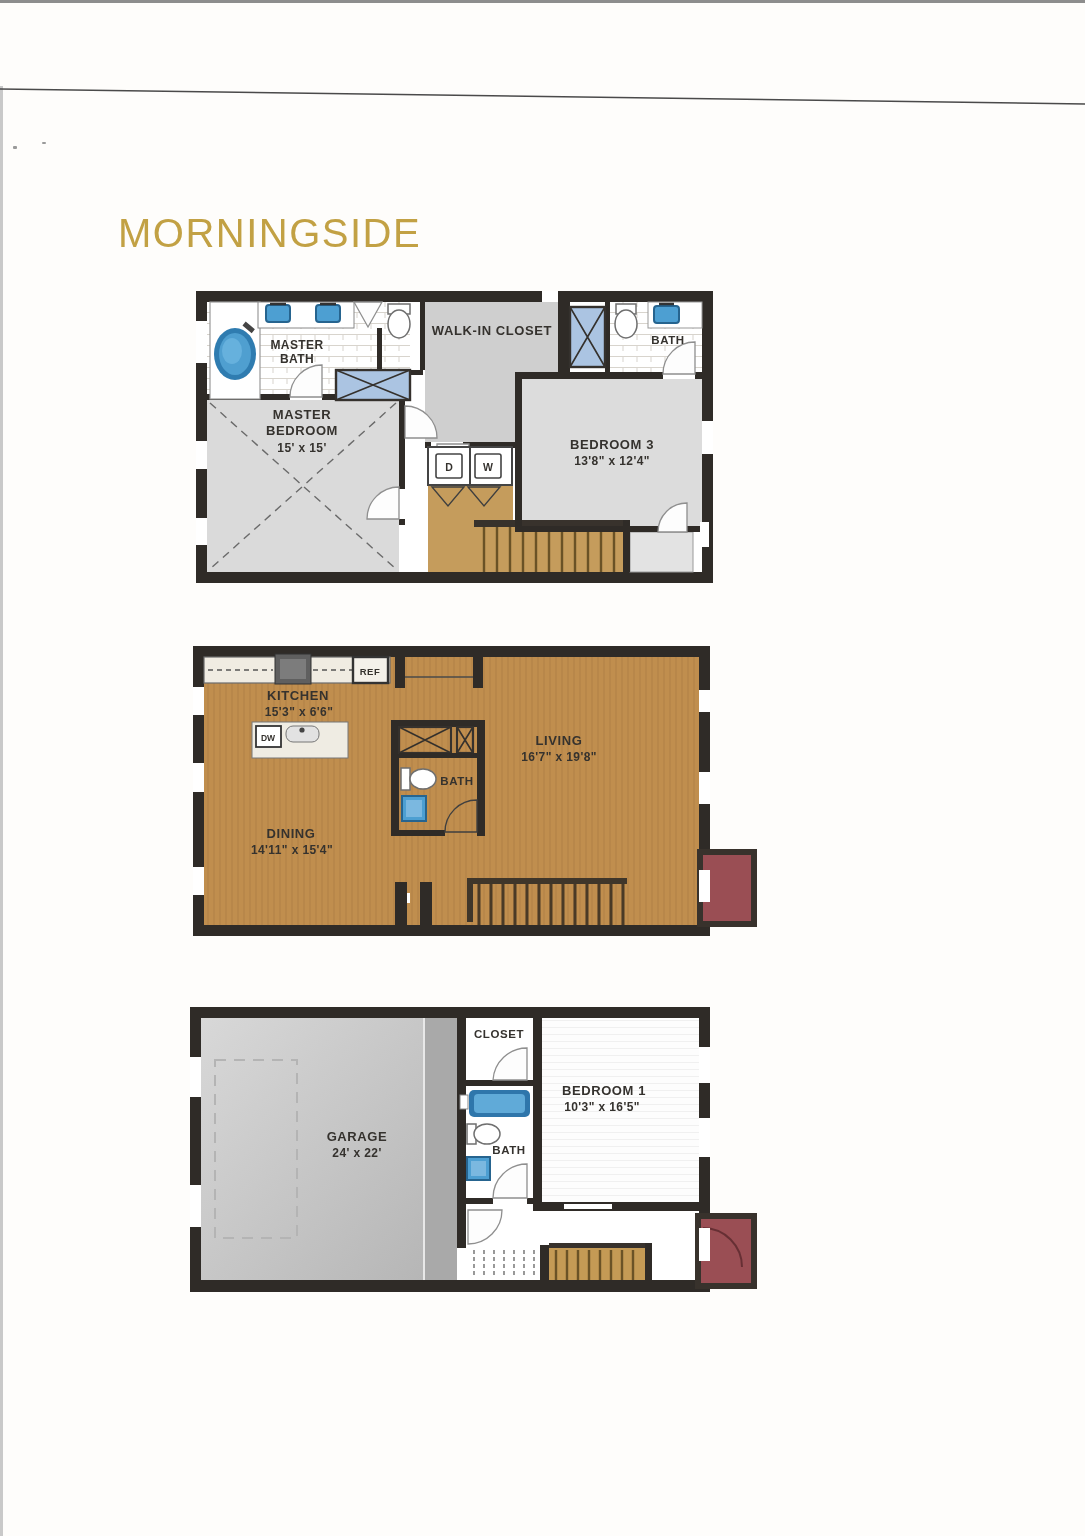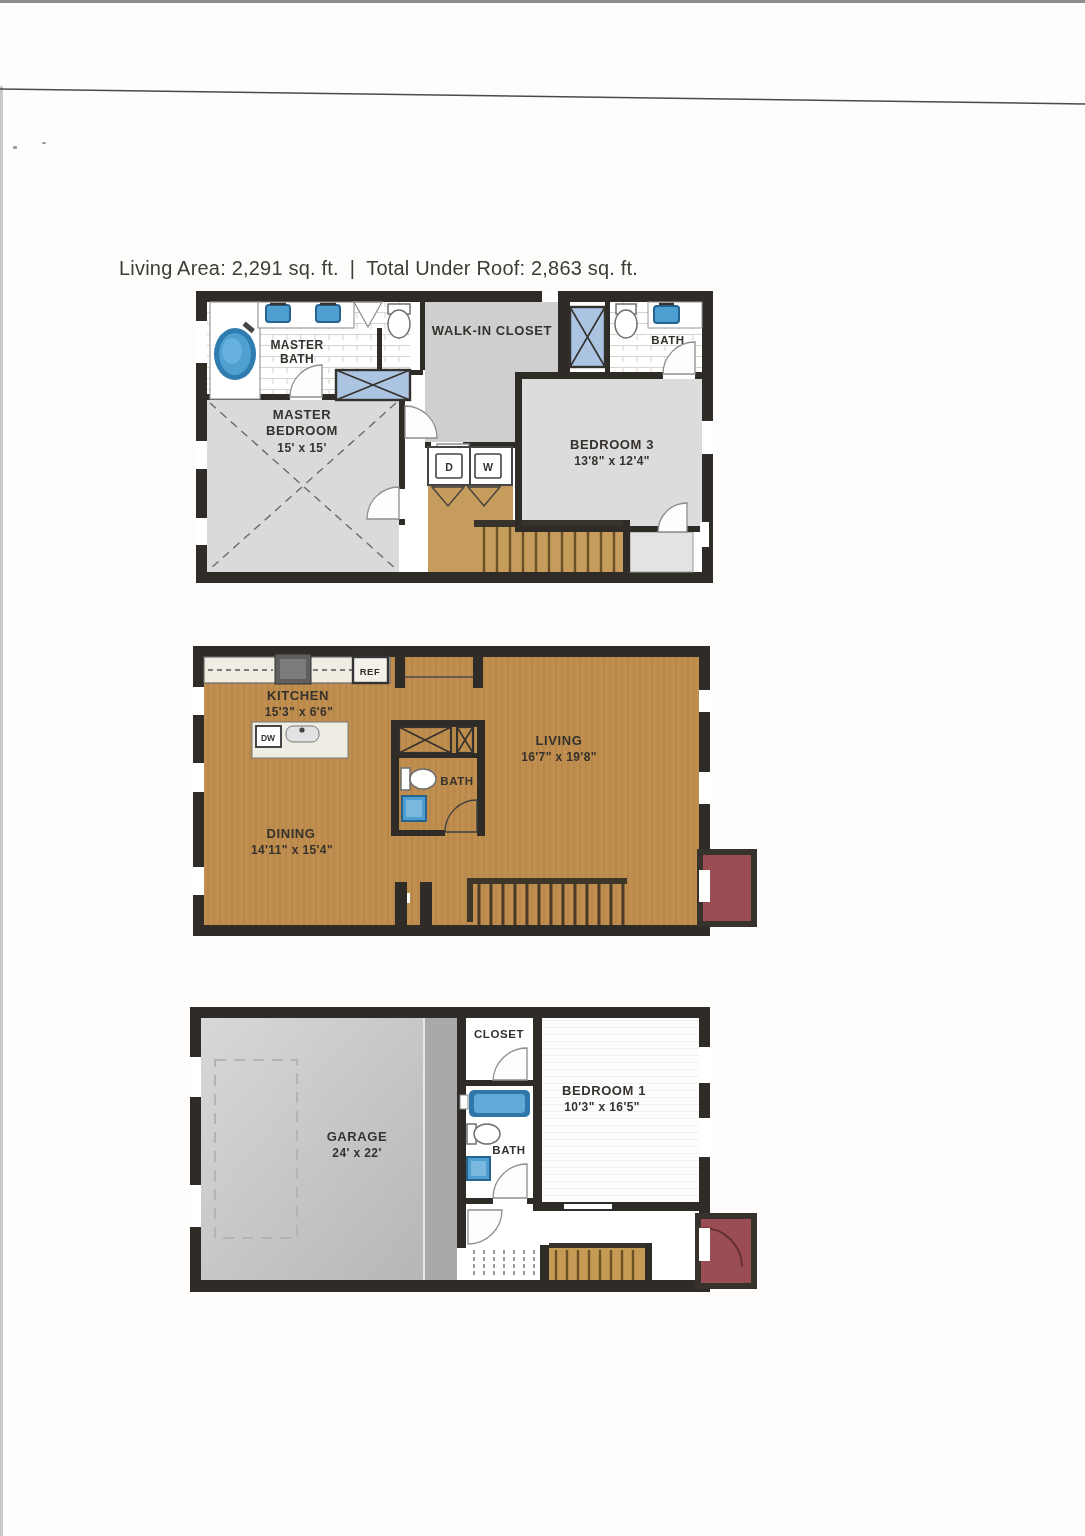--- a/index.html
+++ b/index.html
@@ -38,23 +38,21 @@
 <div class="page">
 
   <div class="scan-top"></div>
   <div class="scan-left"></div>
   <svg class="scan-line-svg" width="1085" height="40">
     <line x1="0" y1="9" x2="1085" y2="24" stroke="#4a4a4a" stroke-width="1.4"></line>
   </svg>
   <div class="speck" style="left:13px;top:146px;width:4px;height:3px;"></div>
   <div class="speck" style="left:42px;top:142px;width:4px;height:2px;"></div>
 
-  <div class="stats">
-    <span>Living Area: 2,291 sq. ft.</span><span class="sep">|</span><span>Total Under Roof: 2,863 sq. ft.</span>
-  </div>
+  <h1 class="title">MORNINGSIDE</h1>
 
   <svg class="fp" style="left:196px;top:291px;" width="517" height="292" viewBox="0 0 517 292">
     <defs>
       <pattern id="tile1" width="14" height="11" patternUnits="userSpaceOnUse">
         <rect width="14" height="11" fill="#ffffff"></rect>
         <path d="M0,10.5 H14 M7,0 V5" stroke="#d8d4cd" stroke-width="1" fill="none"></path>
       </pattern>
     </defs>
     <rect class="wall" x="0" y="0" width="517" height="292"></rect>
     <rect x="11" y="11" width="495" height="270" fill="#ffffff"></rect>

